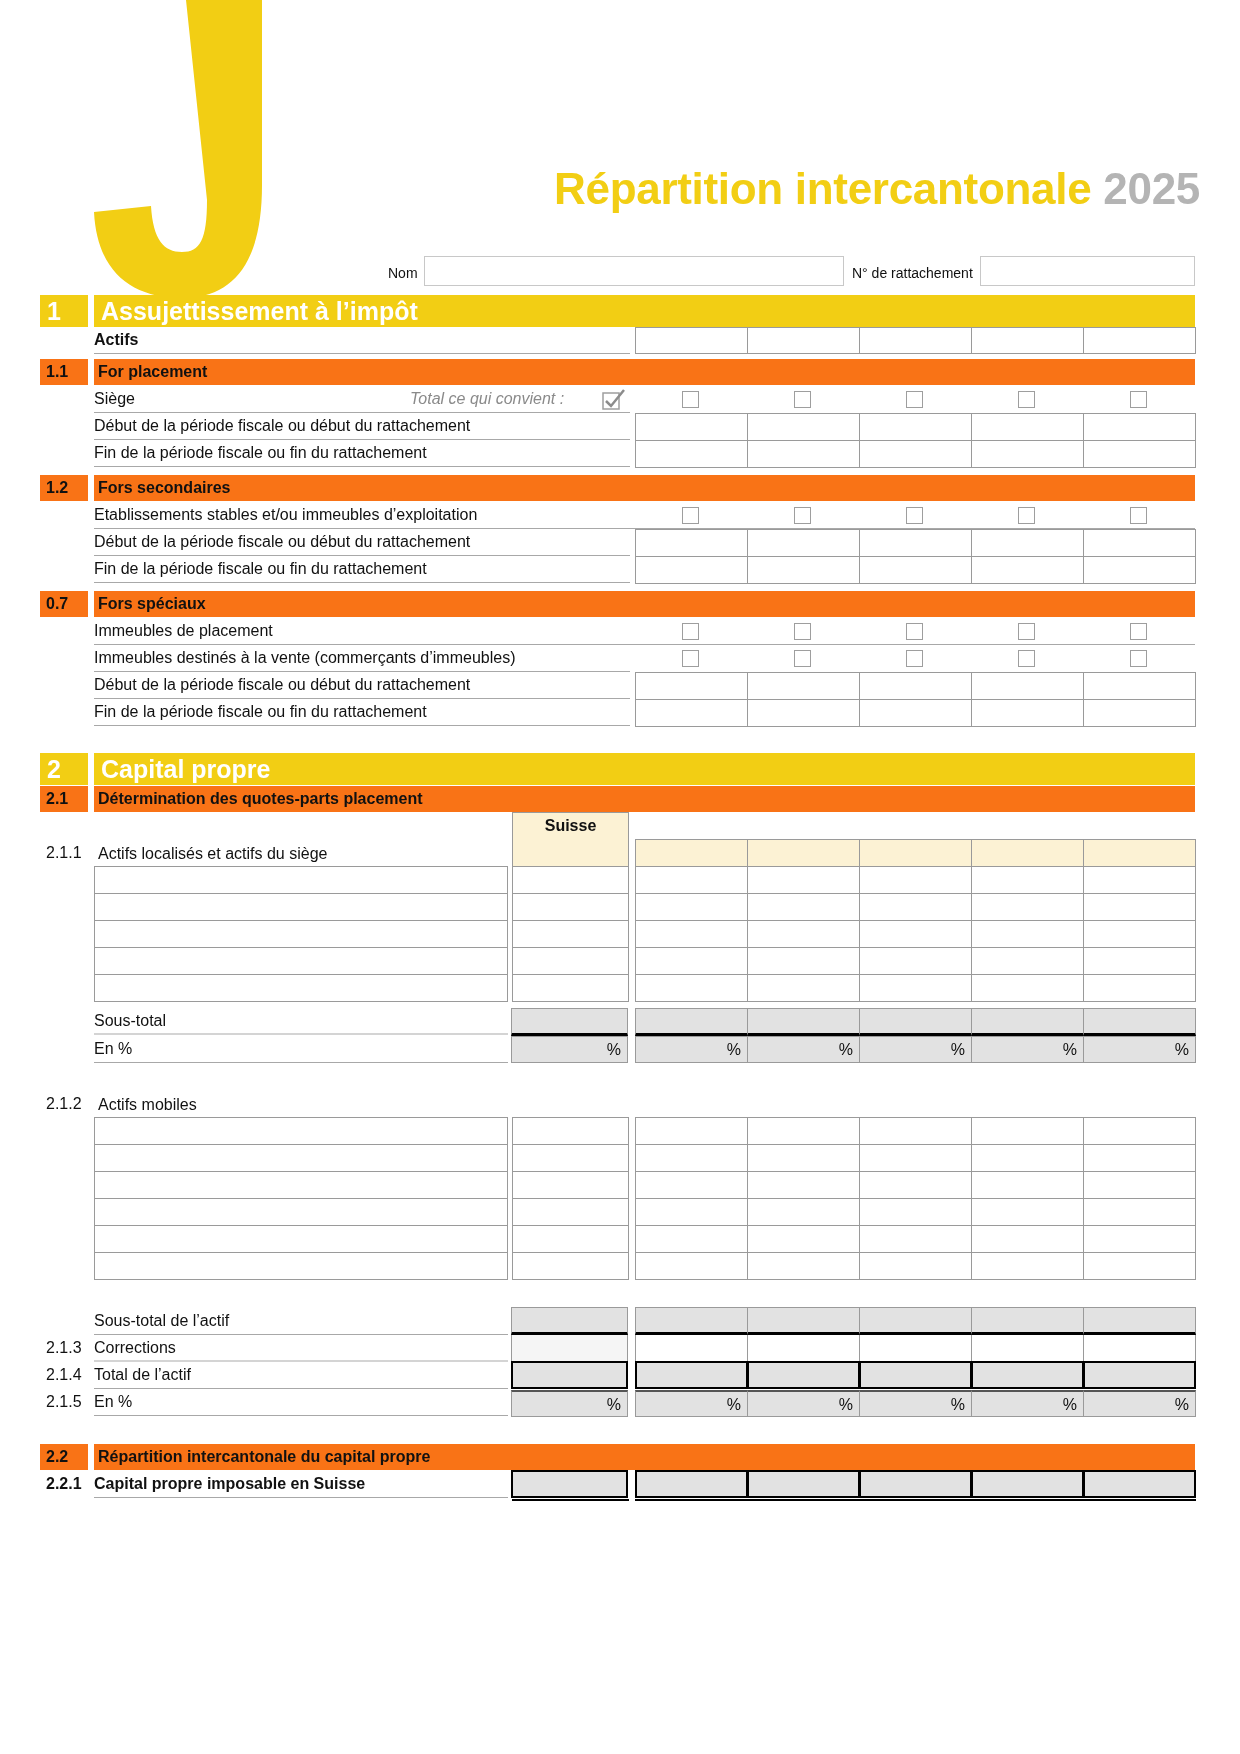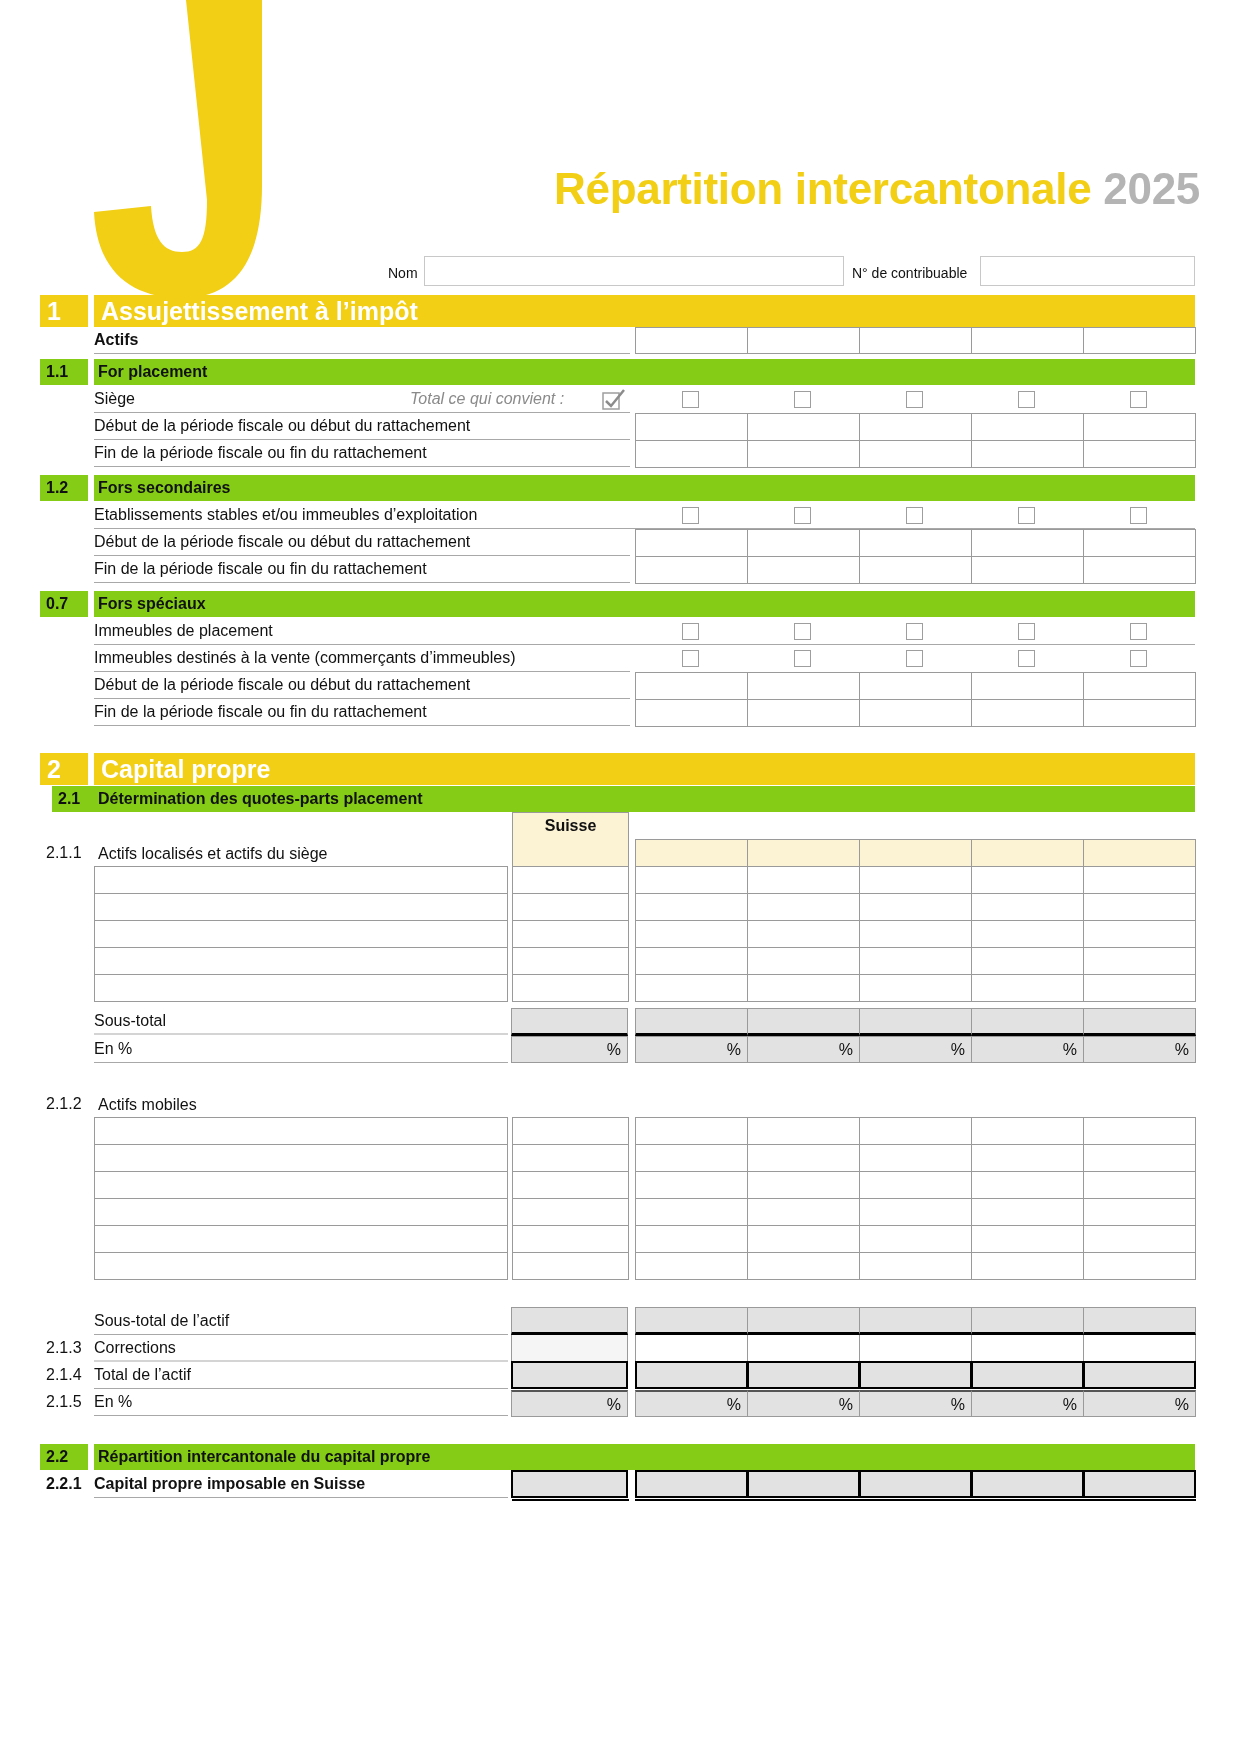--- a/index.html
+++ b/index.html
@@ -5,21 +5,21 @@
   * { box-sizing: border-box; margin: 0; padding: 0; }
   html, body { width: 1240px; height: 1754px; background: #ffffff; }
   body { position: relative; font-family: "Liberation Sans", sans-serif; color: #111; overflow: hidden; }
   .abs { position: absolute; }
   .bigJ { position: absolute; left: 92px; top: 0; width: 200px; height: 300px; }
   .title { position: absolute; right: 40px; top: 164px; font-size: 44px; font-weight: bold; color: #f2ce14; white-space: nowrap; letter-spacing: -0.3px; }
   .title .year { color: #b4b4b4; }
   .lbl { position: absolute; font-size: 14px; color: #111; white-space: nowrap; }
   .inp { position: absolute; border: 1px solid #c8c8c8; background: #fff; }
   .secbar { position: absolute; height: 32px; background: #f2ce14; color: #fff; font-weight: bold; font-size: 25px; line-height: 32px; }
-  .subbar { position: absolute; height: 26px; background: #84cc16; font-weight: bold; font-size: 16px; line-height: 26px; color: #111; }
+  .subbar { position: absolute; height: 26px; background: #f97316; font-weight: bold; font-size: 16px; line-height: 26px; color: #111; }
   .rowlbl { position: absolute; left: 94px; width: 418px; height: 27px; font-size: 16px; line-height: 26px; border-bottom: 1px solid #a8a8a8; white-space: nowrap; }
   .rowlbl.bold { font-weight: bold; }
   .num { position: absolute; left: 46px; font-size: 16px; line-height: 26px; white-space: nowrap; }
   .num.bold { font-weight: bold; }
   .grid { position: absolute; display: flex; }
   .cell { border: 1px solid #9a9a9a; margin-left: -1px; background: #fff; }
   .cell:first-child { margin-left: 0; }
   .gray { background: #e2e2e2; }
   .cream { background: #fcf2d4; }
   .pct { text-align: right; padding-right: 6px; font-size: 16px; line-height: 26px; }
@@ -37,21 +37,21 @@
   <path d="M 94 0 L 170 0 L 170 185 C 170 265 140 298 90 298 C 40 298 5 272 2 212 L 59 206 C 61 240 72 252 90 252 C 108 252 115 240 115 200 Z" fill="#f2ce14"></path>
 </svg>
 
 <div class="title">
   <span>Répartition intercantonale</span>
   <span class="year">2025</span>
 </div>
 
 <div class="lbl" style="left:388px; top:265px;">Nom</div>
 <div class="inp" style="left:424px; top:256px; width:420px; height:30px;"></div>
-<div class="lbl" style="left:852px; top:265px;">N° de contribuable</div>
+<div class="lbl" style="left:852px; top:265px;">N° de rattachement</div>
 <div class="inp" style="left:980px; top:256px; width:215px; height:30px;"></div>
 
 <div class="secbar" style="left:40px; top:295px; width:48px; padding-left:7px;">1</div>
 <div class="secbar" style="left:94px; top:295px; width:1101px; padding-left:7px;">Assujettissement à l’impôt</div>
 
 <div class="rowlbl bold" style="top:327px; width:536px;">Actifs</div>
 <div class="grid" style="left:635px; top:327px;">
   <div class="cell" style="width:113px;height:27px;"></div>
   <div class="cell" style="width:113px;height:27px;"></div>
   <div class="cell" style="width:113px;height:27px;"></div>
@@ -150,21 +150,21 @@
     <div class="cell" style="width:113px;height:28px;"></div>
     <div class="cell" style="width:113px;height:28px;"></div>
     <div class="cell" style="width:113px;height:28px;"></div>
     <div class="cell" style="width:113px;height:28px;"></div>
   </div>
 </div>
 
 <div class="secbar" style="left:40px; top:753px; width:48px; padding-left:7px;">2</div>
 <div class="secbar" style="left:94px; top:753px; width:1101px; padding-left:7px;">Capital propre</div>
 
-<div class="subbar" style="left:40px; top:786px; width:48px; padding-left:6px;margin-left:12px;">2.1</div>
+<div class="subbar" style="left:40px; top:786px; width:48px; padding-left:6px;">2.1</div>
 <div class="subbar" style="left:94px; top:786px; width:1101px; padding-left:4px;">Détermination des quotes-parts placement</div>
 
 <div class="abs cream" style="left:512px; top:812px; width:117px; height:55px; border:1px solid #9a9a9a; text-align:center; font-weight:bold; font-size:16px; line-height:26px;">Suisse</div>
 
 <div class="num" style="top:840px;">2.1.1</div>
 <div class="lbl" style="left:98px; top:845px; font-size:16px;">Actifs localisés et actifs du siège</div>
 
 <div class="grid" style="left:635px; top:839px;">
   <div class="cell cream" style="width:113px;height:28px;"></div>
   <div class="cell cream" style="width:113px;height:28px;"></div>

